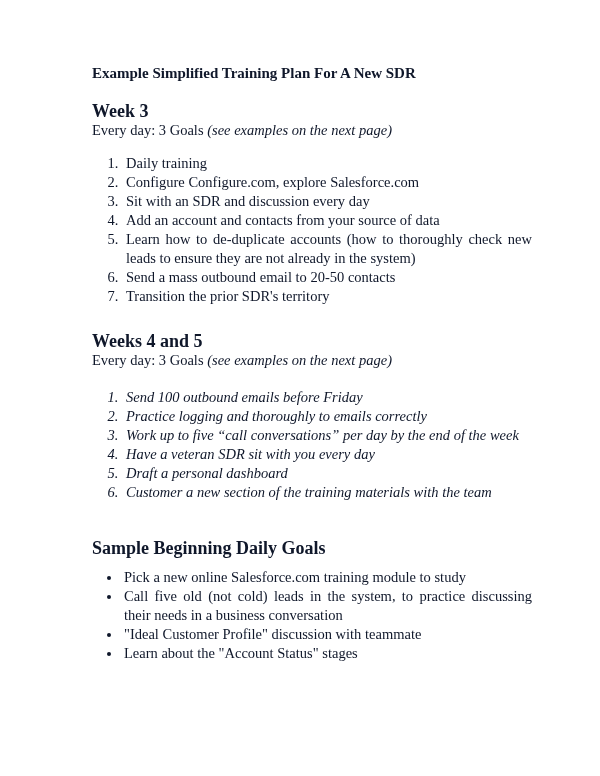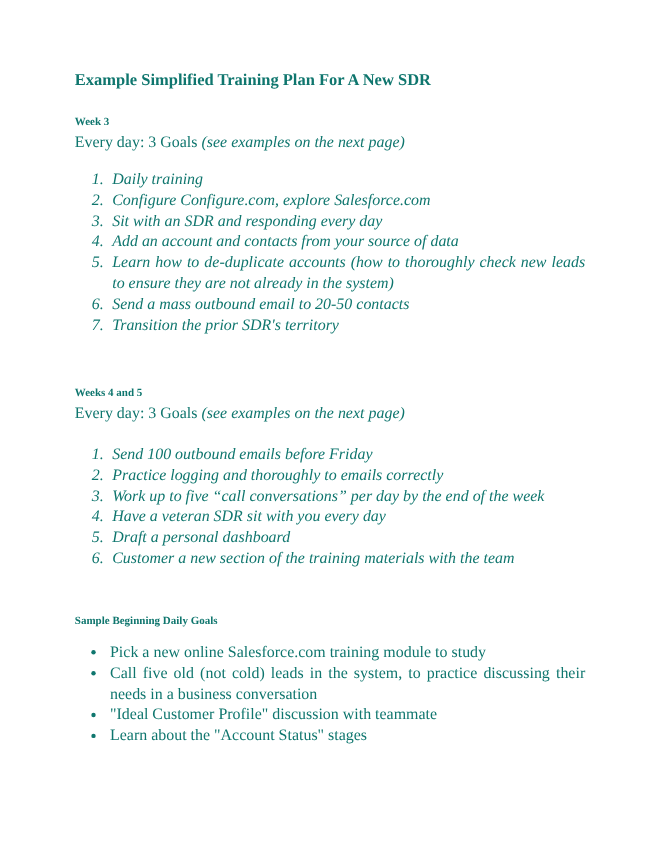--- a/index.html
+++ b/index.html
@@ -3,55 +3,55 @@
 <meta charset="utf-8">
 <style>
   * { margin: 0; padding: 0; box-sizing: border-box; }
   html, body { background: #ffffff; }
   .page {
     position: relative;
     width: 600px;
     height: 776px;
     margin: 0 auto;
     background: #ffffff;
-    color: #0f766e;
+    color: #0f172a;
     font-family: "Liberation Serif", "DejaVu Serif", serif;
     font-size: 14.5px;
     line-height: 19px;
-    padding: 64px 68px 0 68px;
+    padding: 64px 68px 0 92px;
     overflow: hidden;
   }
   .doc-title {
     font-size: 15px;
     font-weight: bold;
     line-height: 19px;
     margin-bottom: 19px;
   }
   .assumption {
     text-align: justify;
     margin-bottom: 19px;
   }
   .section-heading {
-    font-size: 10px;
+    font-size: 18px;
     font-weight: bold;
     line-height: 19px;
   }
   .goals-line em { font-style: italic; }
   ol.task-list {
     margin-top: 14px;
     margin-bottom: 0;
     padding-left: 30px;
     list-style: decimal;
   }
   ol.task-list li {
     padding-left: 4px;
     text-align: justify;
   }
   .section { margin-bottom: 0; }
-  .section-week3 ol.task-list { margin-bottom: 42px; font-style: italic; }
+  .section-week3 ol.task-list { margin-bottom: 26px; }
   .section-weeks45 { margin-top: 12px; }
   .section-weeks45 ol.task-list { margin-top: 18px; margin-bottom: 37px; font-style: italic; }
   .section-daily-goals .section-heading { margin-bottom: 10px; }
   ul.goal-list {
     padding-left: 30px;
     list-style: disc;
   }
   ul.goal-list li {
     padding-left: 2px;
     text-align: justify;
@@ -67,21 +67,21 @@
 
   <div class="section section-week3">
     <h2 class="section-heading">Week 3</h2>
     <p class="goals-line">
       <span>Every day: 3 Goals</span>
       <em>(see examples on the next page)</em>
     </p>
     <ol class="task-list">
         <li>Daily training</li>
         <li>Configure Configure.com, explore Salesforce.com</li>
-        <li>Sit with an SDR and responding every day</li>
+        <li>Sit with an SDR and discussion every day</li>
         <li>Add an account and contacts from your source of data</li>
         <li>Learn how to de-duplicate accounts (how to thoroughly check new leads to ensure they are not already in the system)</li>
         <li>Send a mass outbound email to 20-50 contacts</li>
         <li>Transition the prior SDR's territory</li>
       </ol>
   </div>
 
   <div class="section section-weeks45">
     <h2 class="section-heading">Weeks 4 and 5</h2>
     <p class="goals-line">

